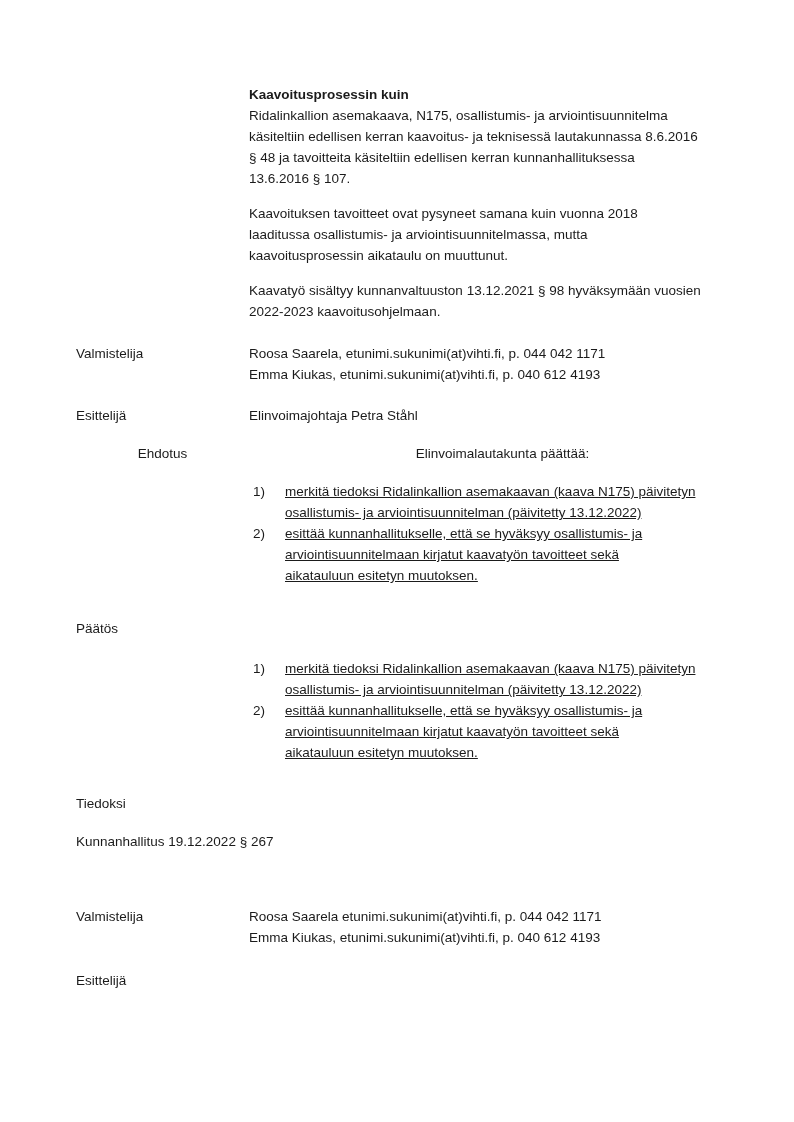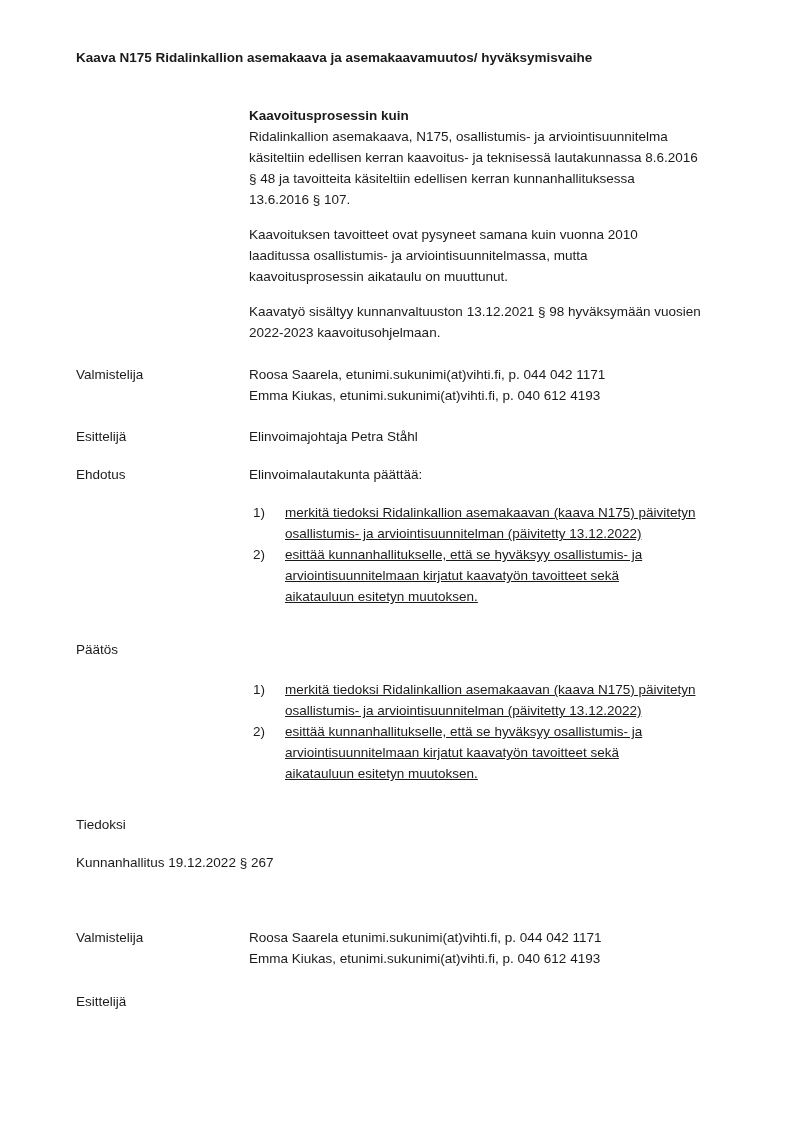--- a/index.html
+++ b/index.html
@@ -20,47 +20,46 @@
   .bold { font-weight: bold; }
   .doc-title { margin: 0; font-weight: bold; }
   .board-ref { margin-top: 20px; }
   .process-block { margin-top: 37px; margin-left: 173px; max-width: 512px; }
   .para { margin-top: 14px; }
   .row { display: flex; align-items: flex-start; }
   .row .label { width: 173px; flex: 0 0 173px; }
   .row .value { flex: 1 1 auto; max-width: 512px; }
   .row-valmistelija  { margin-top: 21px; }
   .row-esittelija   { margin-top: 20px; }
-  .row-ehdotus      { margin-top: 17px; }
+  .row-ehdotus      { margin-top: 17px; text-align: center; }
   .decision-list { margin-top: 17px; margin-left: 177px; max-width: 508px; }
   .decision-item { display: flex; align-items: flex-start; }
   .decision-item .num { width: 32px; flex: 0 0 32px; }
   .decision-item .itext { flex: 1 1 auto; max-width: 460px; text-decoration: underline; }
   .row-paatos { margin-top: 32px; }
   .decision-list.second { margin-top: 19px; }
   .tiedoksi-line { margin-top: 30px; }
   .kh-ref { margin-top: 17px; }
   .row-valmistelija2 { margin-top: 54px; }
   .row-esittelija2  { margin-top: 22px; }
 </style>
 </head>
 <body>
 
 <div class="page">
 
-  <div class="doc-title">Kaava N175 Ridalinkallion asemakaava ja asemakaavamuutos/ hyväksymisvaihe</div>
 
 
   <div class="process-block">
     <div class="bold">Kaavoitusprosessin kuin</div>
     <div class="pre">Ridalinkallion asemakaava, N175, osallistumis- ja arviointisuunnitelma
 käsiteltiin edellisen kerran kaavoitus- ja teknisessä lautakunnassa 8.6.2016
 § 48 ja tavoitteita käsiteltiin edellisen kerran kunnanhallituksessa
 13.6.2016 § 107.</div>
-    <div class="pre para">Kaavoituksen tavoitteet ovat pysyneet samana kuin vuonna 2010
+    <div class="pre para">Kaavoituksen tavoitteet ovat pysyneet samana kuin vuonna 2018
 laaditussa osallistumis- ja arviointisuunnitelmassa, mutta
 kaavoitusprosessin aikataulu on muuttunut.</div>
     <div class="pre para">Kaavatyö sisältyy kunnanvaltuuston 13.12.2021 § 98 hyväksymään vuosien
 2022-2023 kaavoitusohjelmaan.</div>
   </div>
 
   <div class="row row-valmistelija">
     <div class="label">Valmistelija</div>
     <div class="value pre">Roosa Saarela, etunimi.sukunimi(at)vihti.fi, p. 044 042 1171
 Emma Kiukas, etunimi.sukunimi(at)vihti.fi, p. 040 612 4193</div>

